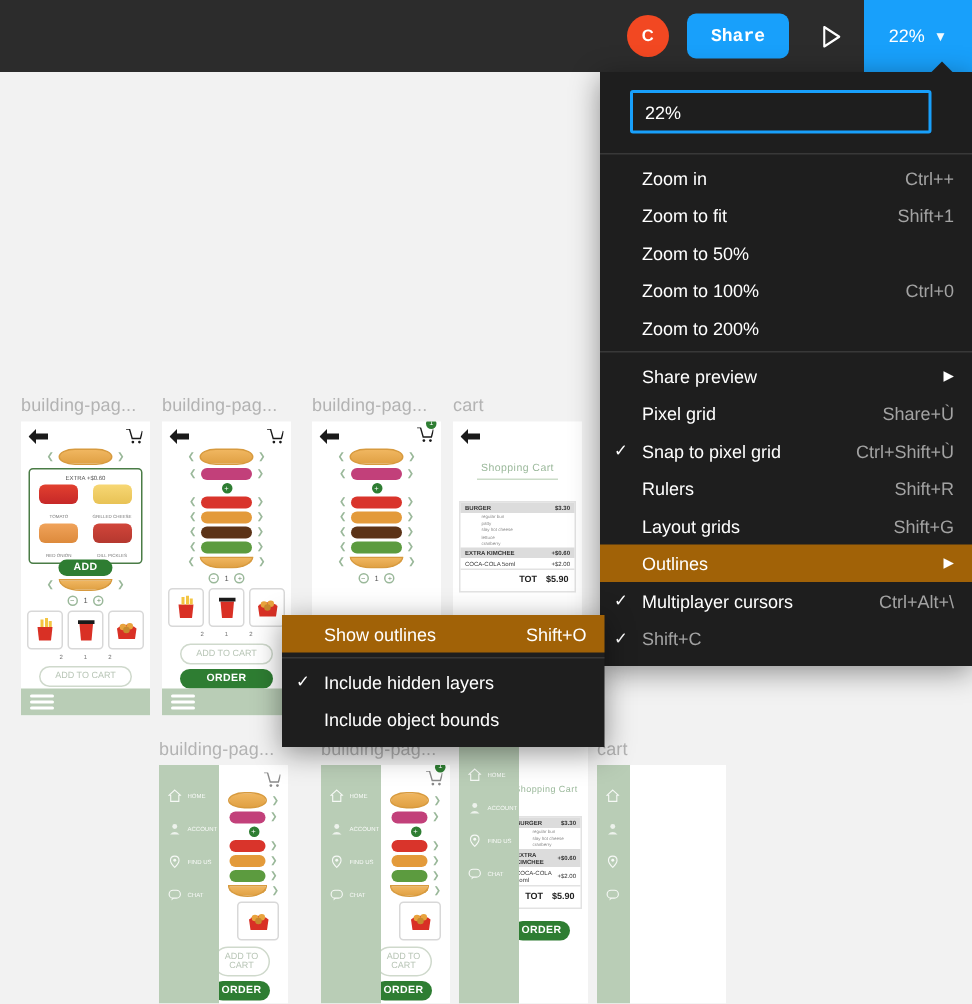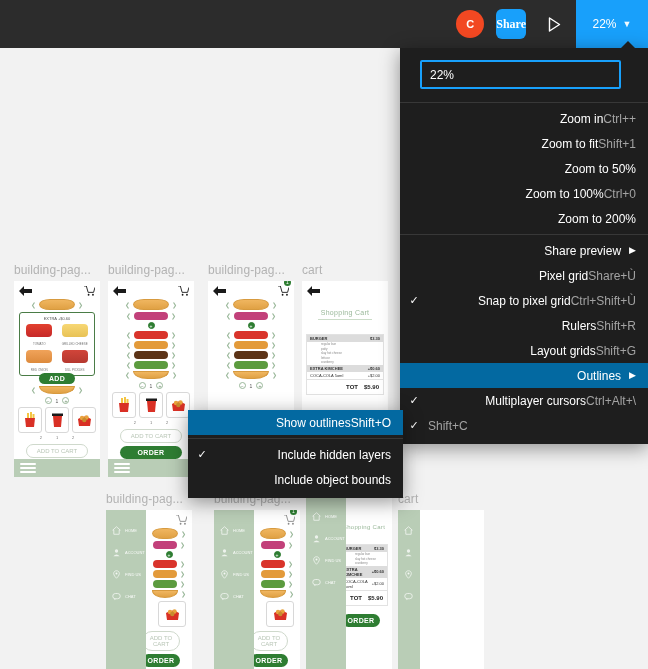--- a/index.html
+++ b/index.html
@@ -20,23 +20,23 @@
     justify-content: flex-end; z-index: 40;
   }
   .avatar {
     width: 28px; height: 28px; border-radius: 50%;
     background: #f24822; color: #ffffff;
     font-size: 11px; font-weight: bold;
     display: flex; align-items: center; justify-content: center;
     margin-right: 12px; flex: none; letter-spacing: .2px;
   }
   .share-btn {
-    height: 30px; padding: 0 0; border: none; border-radius: 6px;
+    height: 30px; padding: 0 16px; border: none; border-radius: 6px;
     background: #18a0fb; color: #ffffff; font-size: 12px; font-weight: bold;
-    font-family: Liberation Serif, serif; cursor: pointer;
+    font-family: Liberation Mono, monospace; cursor: pointer;
     display: flex; align-items: center; justify-content: center;
     margin-right: 12px; flex: none;
   }
   .present-btn {
     width: 32px; height: 32px; display: flex; align-items: center;
     justify-content: center; cursor: pointer; margin-right: 6px; flex: none;
   }
   .zoom-btn {
     height: 48px; min-width: 72px; padding: 0 12px;
     background: #18a0fb; color: #ffffff; font-size: 12px;
@@ -188,24 +188,24 @@
     padding: 0 8px; outline: none;
   }
   .menu-sep { height: 1px; background: #383838; margin: 3px 0; }
   .menu-item {
     height: 25px; display: flex; align-items: center;
     padding: 0 12px 0 0; cursor: default; position: relative;
   }
   .menu-item .check {
     width: 28px; flex: none; text-align: center; font-size: 11px; color: #ffffff;
   }
-  .menu-item .mi-label { flex: 1 1 auto; white-space: nowrap; text-align: right; }
+  .menu-item .mi-label { flex: 1 1 auto; white-space: nowrap; }
   .menu-item .mi-short { color: #a3a3a3; font-size: 12px; white-space: nowrap; }
   .menu-item .mi-arrow { color: #ffffff; font-size: 9px; margin-left: 8px; line-height: 1; }
-  .menu-item.selected { background: #0369a1; }
+  .menu-item.selected { background: #a16207; }
   .menu-item.selected .mi-short { color: #ffffff; }
 
   
   #outlines-submenu {
     left: 188px; top: 410px; width: 215px; padding: 0 0 6px 0;
   }
   #outlines-submenu .menu-item { height: 25px; }
   #outlines-submenu .mi-short { color: #ffffff; }
   #outlines-submenu .menu-item:not(.selected) .mi-short { color: #b3b3b3; }
 </style>

